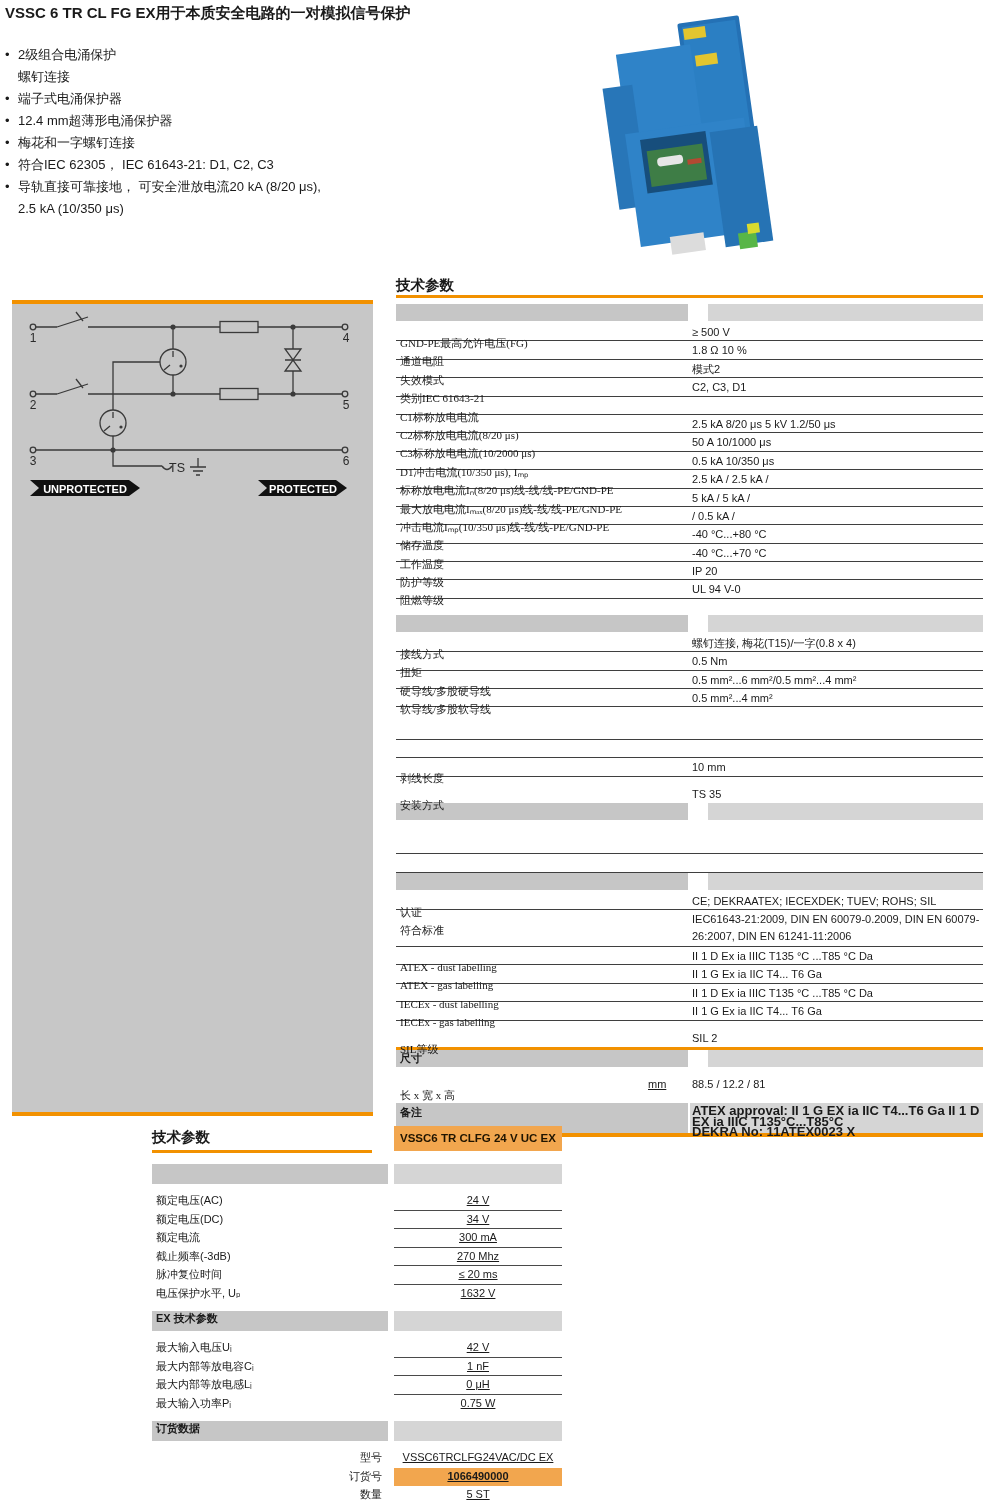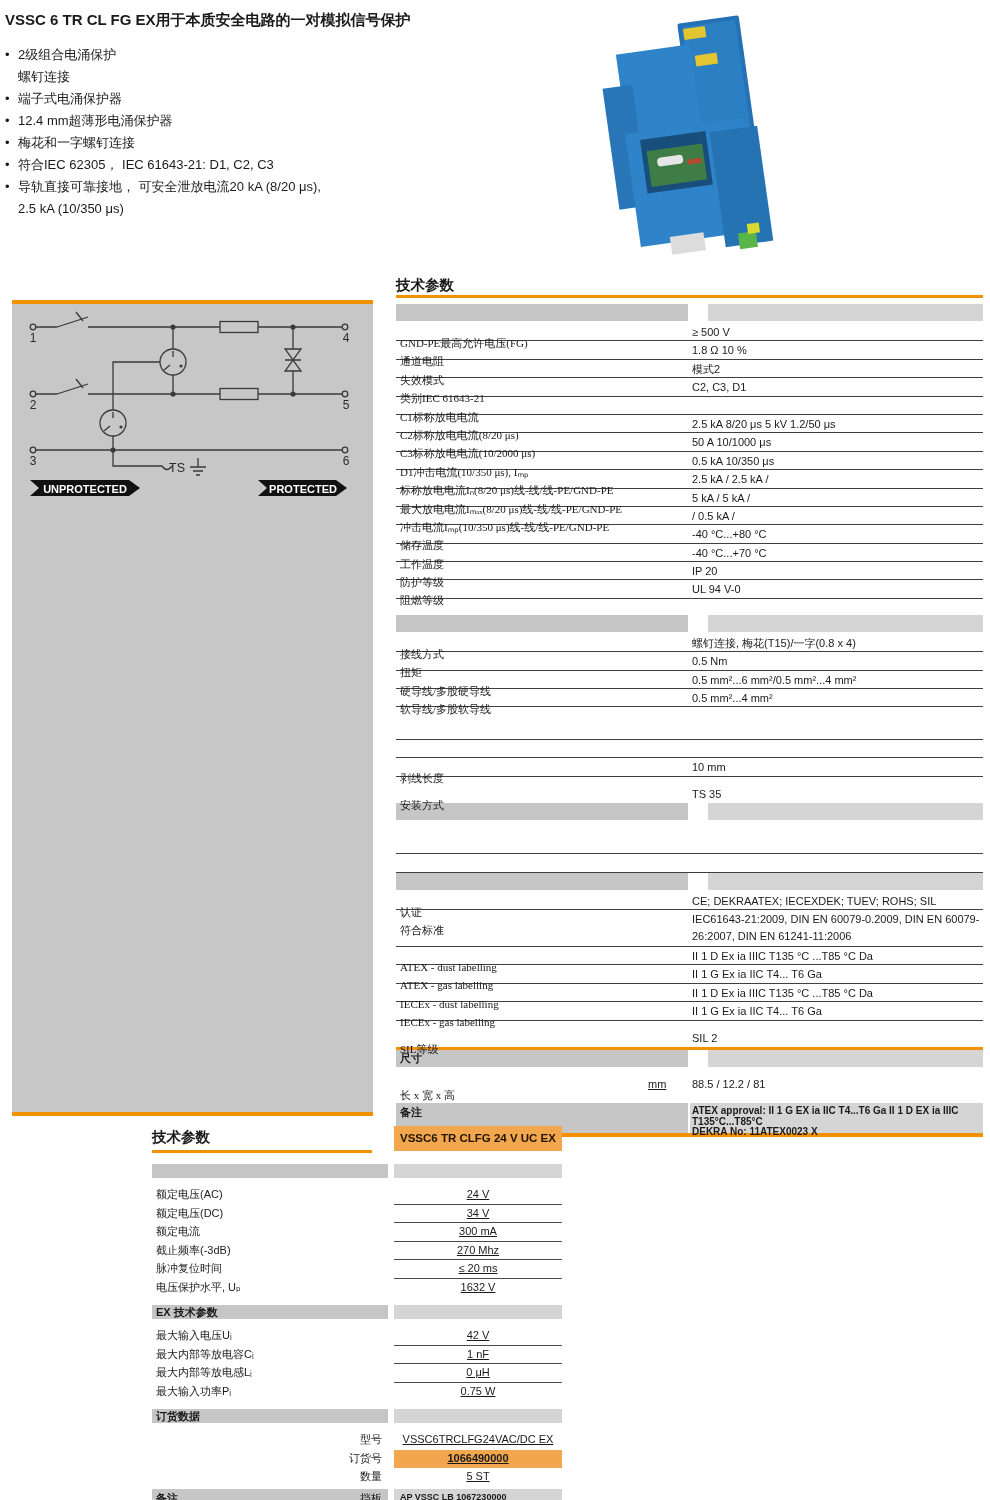--- a/index.html
+++ b/index.html
@@ -1,21 +1,21 @@
 <!DOCTYPE html>
 <html style="--orange: #F29100; --orange-box: #F2A64E; --panel: #C7C7C7; --hgray: #C6C6C6; --hgray2: #D5D5D5; --line: #3F3F3F;"><head>
 <meta charset="utf-8">
 <style>
   * { margin:0; padding:0; box-sizing:border-box; }
   html,body { background:#fff; }
   .page {
     position:relative; width:990px; height:1500px; background:#fff; overflow:hidden;
     font-family:"Liberation Sans","DejaVu Sans",sans-serif; color:#1a1a1a;
   }
-  .title { position:absolute; left:5px; top:11px; font-size:15px; font-weight:bold; letter-spacing:0; }
+  .title { position:absolute; left:5px; top:4px; font-size:15px; font-weight:bold; letter-spacing:0; }
   .features { position:absolute; left:5px; top:44px; font-size:13px; line-height:22px; }
   .feat { display:flex; }
   .feat .dot { width:13px; flex:none; }
   .feat .ftxt { white-space:nowrap; }
 
   .product { position:absolute; left:598px; top:6px; width:195px; height:264px; }
 
   
   .diagram-box {
     position:absolute; left:12px; top:300px; width:361px; height:816px;
@@ -35,37 +35,37 @@
   .s-header .hr { flex:1; background:var(--hgray2); }
   .s-header.ot { border-top:3px solid var(--orange); height:20px; }
   .s-row { position:relative; height:18.4px; border-bottom:1px solid var(--line); font-size:11px; line-height:17px; }
   .s-row.tall { height:36.8px; }
   .s-row.nb { border-bottom:none;margin-top:8px; }
   .s-row .lbl { position:absolute; left:4px; top:12px; white-space:nowrap;font-family:Liberation Serif, serif; }
   .s-row .unit { position:absolute; left:252px; top:1px;text-decoration:underline; }
   .s-row .val { position:absolute; left:296px; top:1px; width:288px; white-space:pre-line; }
   .s-note { display:flex; gap:2px; height:34px; border-bottom:4px solid var(--orange); }
   .s-note .lbl { width:292px; background:var(--hgray); font-weight:bold; font-size:11px; padding:2px 0 0 4px; }
-  .s-note .nval { flex:1; background:var(--hgray2); font-size:10px; font-weight:bold; line-height:10.5px; padding:3px 0 0 2px; white-space:pre-line; }
+  .s-note .nval { flex:1; background:var(--hgray2); font-size:13px; font-weight:bold; line-height:10.5px; padding:3px 0 0 2px; white-space:pre-line; }
 
   
   .model { position:absolute; left:152px; top:1126px; width:416px; }
   .model-head { position:relative; height:30px; }
   .mh-title { position:absolute; left:0; top:2px; font-size:14.5px; font-weight:bold; }
   .mh-rule { position:absolute; left:0; top:24px; width:220px; height:3px; background:var(--orange); }
   .model-box { position:absolute; left:242px; top:0; width:168px; height:25px; background:var(--orange-box);
                font-size:11.5px; font-weight:bold; text-align:center; line-height:25px; color:#1f1400; }
   .model-rows { margin-top:4px; }
   .m-row { display:flex; height:18.5px; font-size:11px; line-height:17.5px; }
   .m-row .ml { width:236px; padding-left:4px; }
   .m-row .ml.ra { text-align:right; padding-right:6px; }
   .m-row .mr { width:168px; margin-left:6px; text-align:center;text-decoration:underline; }
   .m-row .mr.ul { border-bottom:1px solid #4a4a4a; }
   .m-row .mr.orange { background:var(--orange-box); font-weight:bold; }
-  .m-header { display:flex; height:14px; margin:8px 0; }
+  .m-header { display:flex; height:20px; margin:8px 0; }
   .m-header .ml { width:236px; background:var(--hgray); font-size:11px; font-weight:bold; padding-left:4px; line-height:14px; }
   .m-header .mr { width:168px; margin-left:6px; background:var(--hgray2); }
   .m-note { display:flex; height:33px; margin-top:2px; }
   .m-note .ml { width:236px; background:var(--hgray); display:flex; justify-content:space-between;
                 padding:2px 6px 0 4px; font-size:11px; border-bottom:3px solid var(--orange); }
   .m-note .ml .b { font-weight:bold; }
   .m-note .mr { width:168px; margin-left:6px; background:var(--hgray2); font-size:9px; font-weight:bold;
                 padding:3px 0 0 6px; text-align:left; border-bottom:3px solid var(--orange); }
 </style>
 </head>

